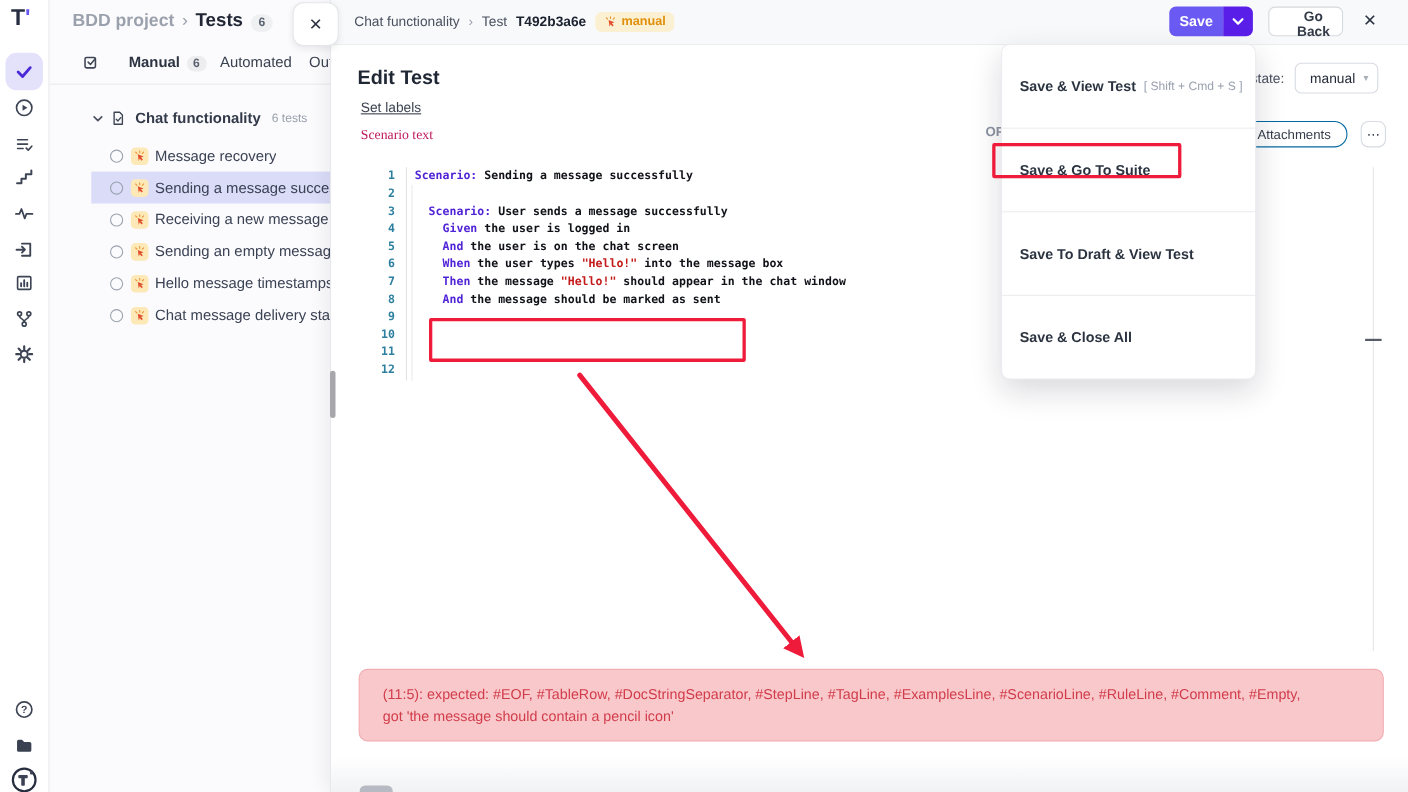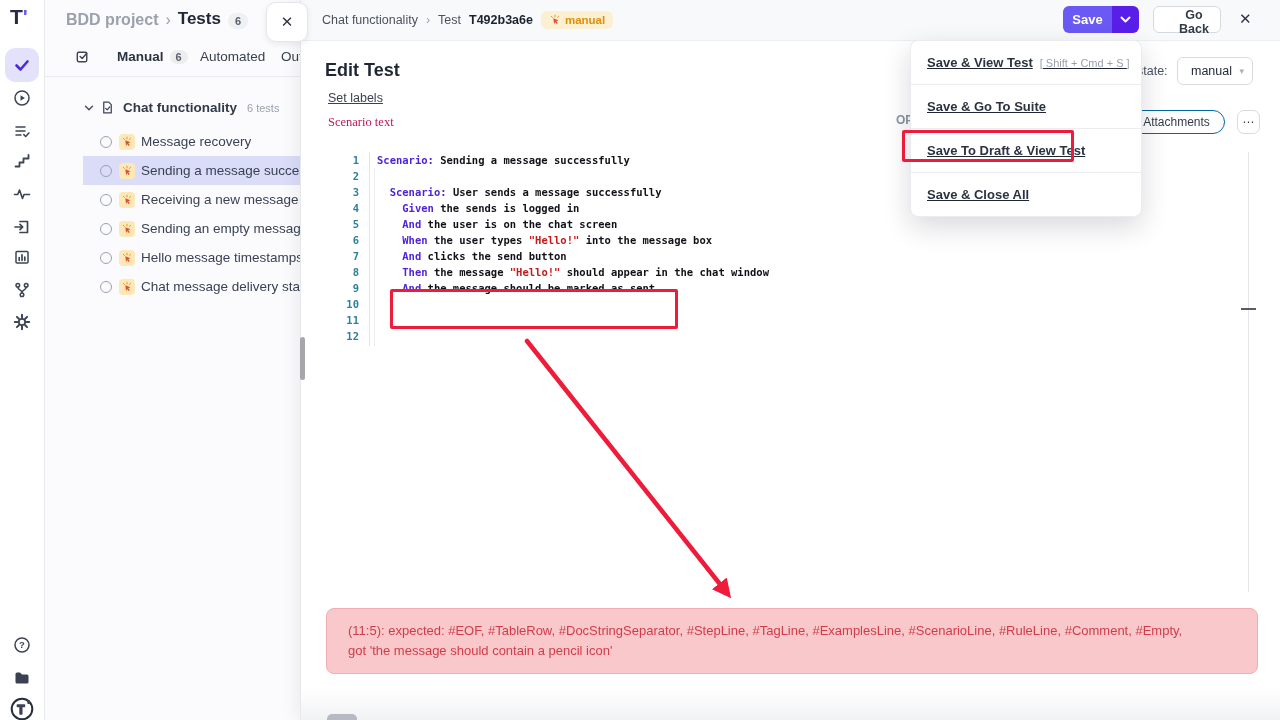--- a/index.html
+++ b/index.html
@@ -93,21 +93,21 @@
   
   .error-box{position:absolute;left:25px;top:608px;width:932px;height:66px;background:#f9c8ca;border:1px solid #f2adb2;
              border-radius:8px;box-sizing:border-box;}
   .error-line{position:absolute;left:21px;font-size:13px;color:#d13c4b;white-space:nowrap;}
   .bottom-fade{position:absolute;left:0;top:688px;width:980px;height:32px;background:linear-gradient(#ffffff,#f1f2f4);}
   .peek-btn{position:absolute;left:26px;top:714px;width:30px;height:8px;background:#b7bac2;border-radius:5px 5px 0 0;cursor:pointer;}
 
   
   .menu{position:absolute;left:910px;top:40px;width:230px;background:#fff;border:1px solid #ececf0;border-radius:8px;
         box-shadow:0 10px 28px rgba(20,20,45,.16);z-index:40;overflow:hidden;}
-  .menu-item{height:43px;display:flex;align-items:center;padding:0 16px;cursor:pointer;white-space:nowrap;text-decoration:underline;}
+  .menu-item{height:43px;display:flex;align-items:center;padding:16px 16px;cursor:pointer;white-space:nowrap;}
   .menu-item + .menu-item{border-top:1px solid #ededf1;}
   .mi-label{font-size:13px;font-weight:700;color:#2b3340;}
   .mi-short{font-size:11px;font-weight:500;color:#99a1ae;margin-left:7px;}
 
   
   .annot-rect{position:absolute;border:3px solid #ee1b3b;border-radius:2px;box-sizing:border-box;z-index:50;pointer-events:none;}
   .rect-code{left:390px;top:289px;width:288px;height:40px;}
   .rect-menu{left:902px;top:130px;width:172px;height:32px;}
   .annot-arrow{position:absolute;left:0;top:0;z-index:50;pointer-events:none;}
 </style>
@@ -378,24 +378,23 @@
           <div class="ln-num">10</div>
           <div class="ln-num">11</div>
           <div class="ln-num">12</div>
         </div>
       <div class="gutter-sep"></div>
       <div class="indent-guide"></div>
       <div class="code" id="code-lines">
           <div class="code-line"><span class="tok-kw">Scenario:</span><span class="tok-txt"> Sending a message successfully</span></div>
           <div class="code-line">&nbsp;</div>
           <div class="code-line"><span class="tok-txt">  </span><span class="tok-kw">Scenario:</span><span class="tok-txt"> User sends a message successfully</span></div>
-          <div class="code-line"><span class="tok-txt">    </span><span class="tok-kw">Given</span><span class="tok-txt"> the sends is logged in</span></div>
+          <div class="code-line"><span class="tok-txt">    </span><span class="tok-kw">Given</span><span class="tok-txt"> the user is logged in</span></div>
           <div class="code-line"><span class="tok-txt">    </span><span class="tok-kw">And</span><span class="tok-txt"> the user is on the chat screen</span></div>
           <div class="code-line"><span class="tok-txt">    </span><span class="tok-kw">When</span><span class="tok-txt"> the user types </span><span class="tok-str">"Hello!"</span><span class="tok-txt"> into the message box</span></div>
-          <div class="code-line"><span class="tok-txt">    </span><span class="tok-kw">And</span><span class="tok-txt"> clicks the send button</span></div>
           <div class="code-line"><span class="tok-txt">    </span><span class="tok-kw">Then</span><span class="tok-txt"> the message </span><span class="tok-str">"Hello!"</span><span class="tok-txt"> should appear in the chat window</span></div>
           <div class="code-line"><span class="tok-txt">    </span><span class="tok-kw">And</span><span class="tok-txt"> the message should be marked as sent</span></div>
           <div class="code-line">&nbsp;</div>
           <div class="code-line">&nbsp;</div>
         </div>
     </div>
     <div class="ed-vline"></div>
     <div class="ed-tick"></div>
 
     <div class="error-box">

